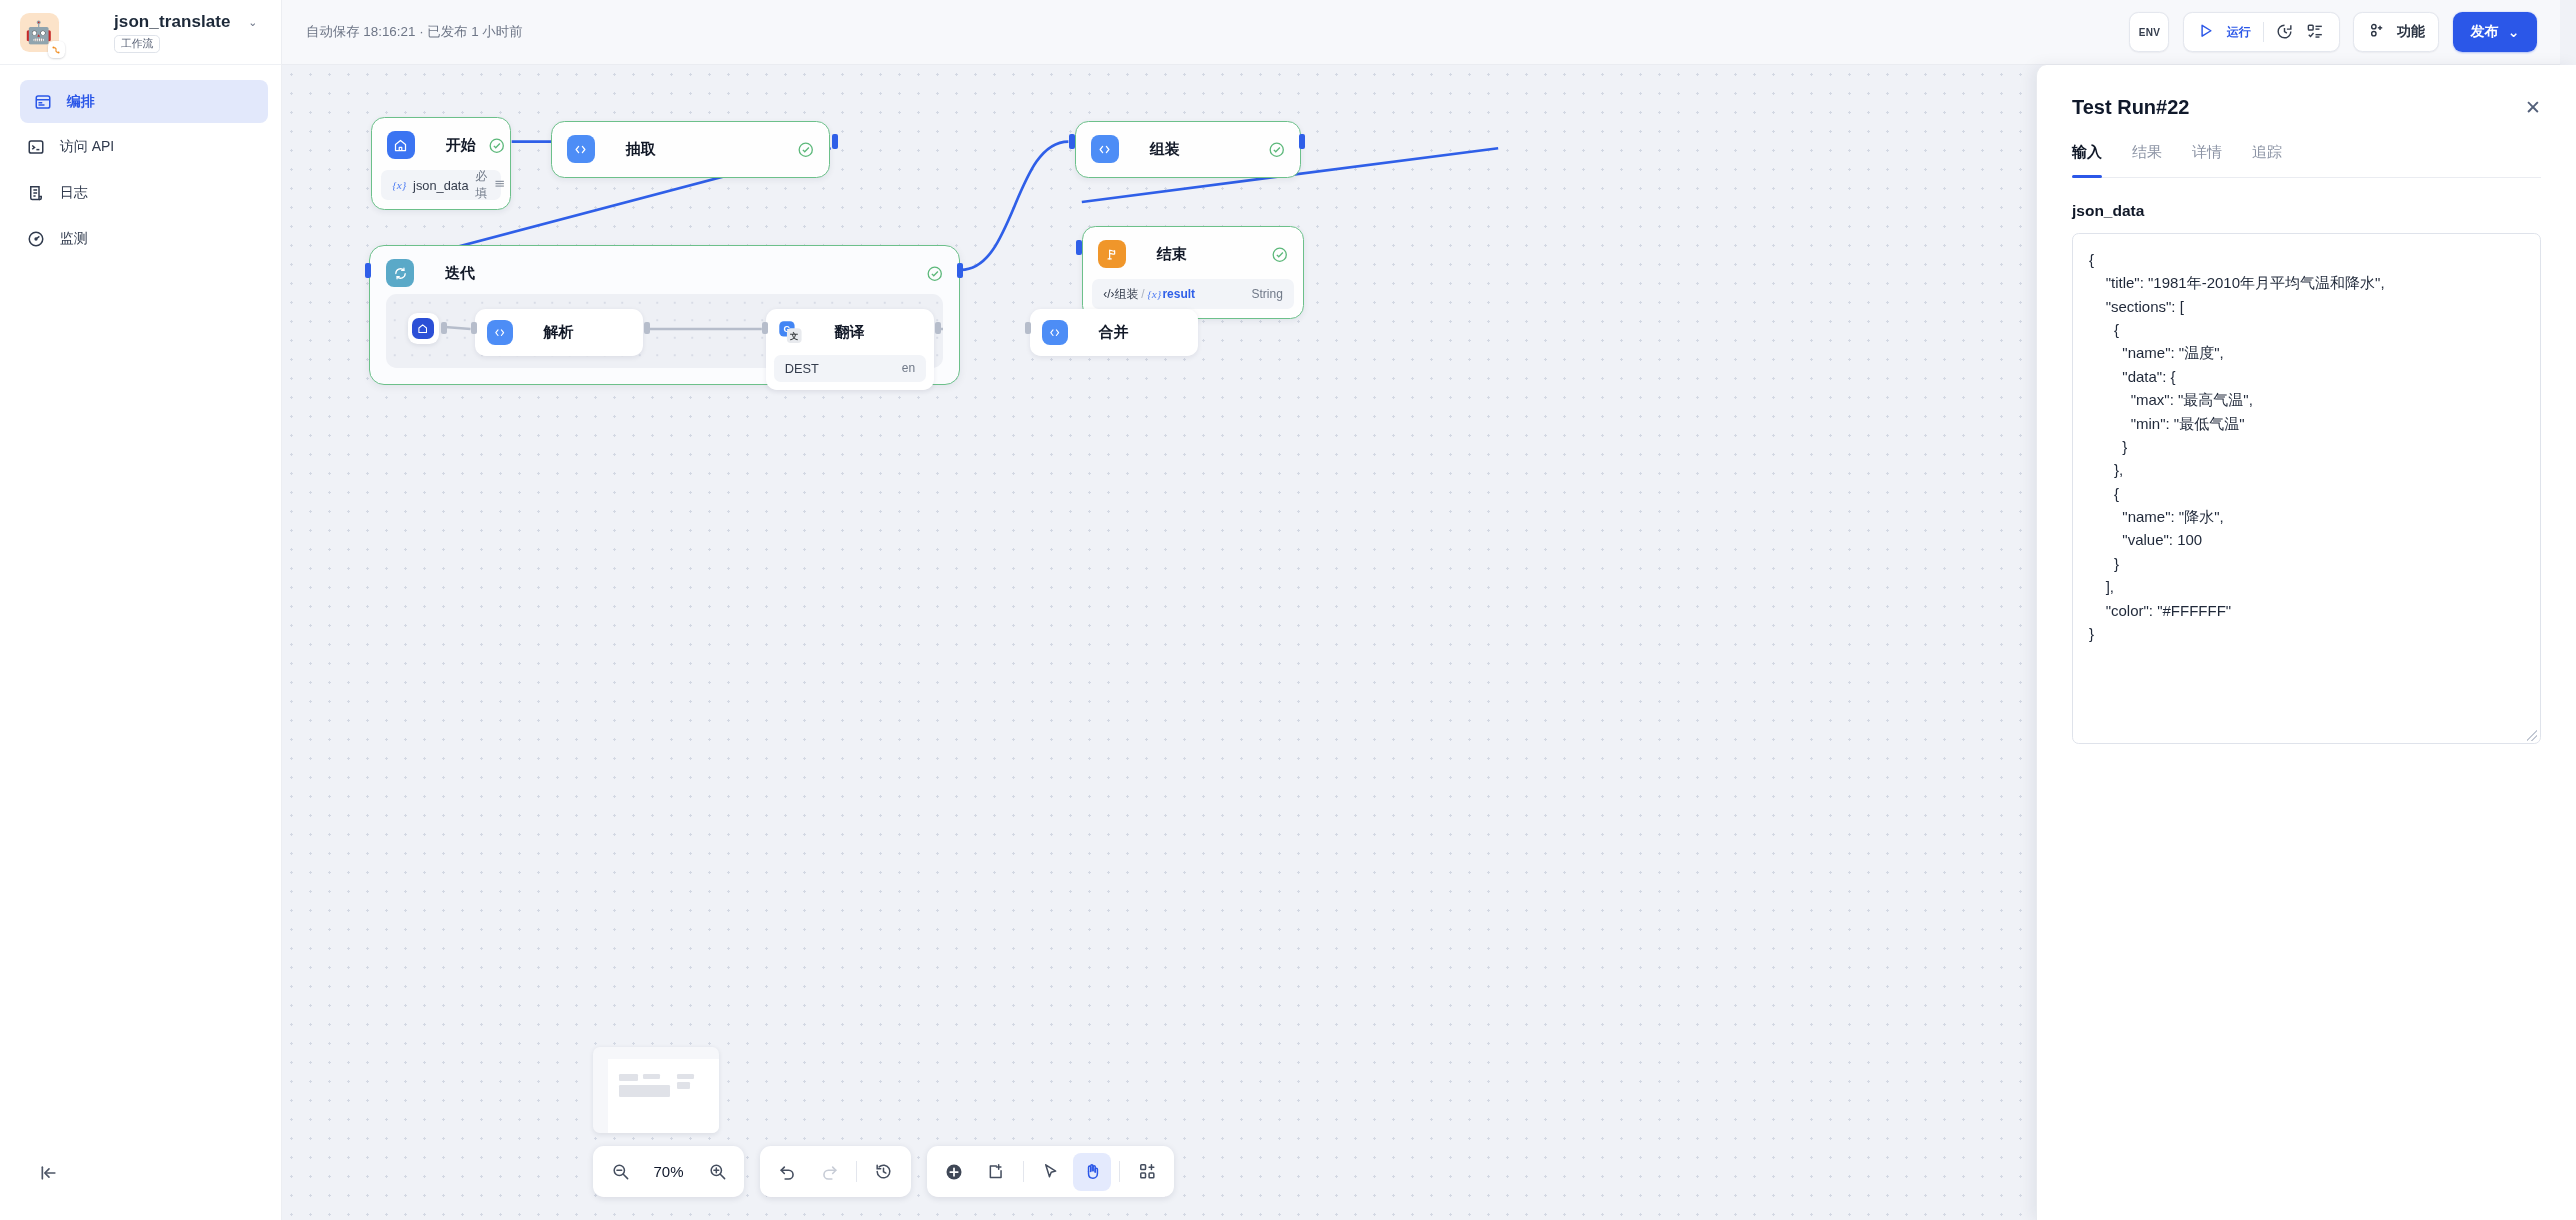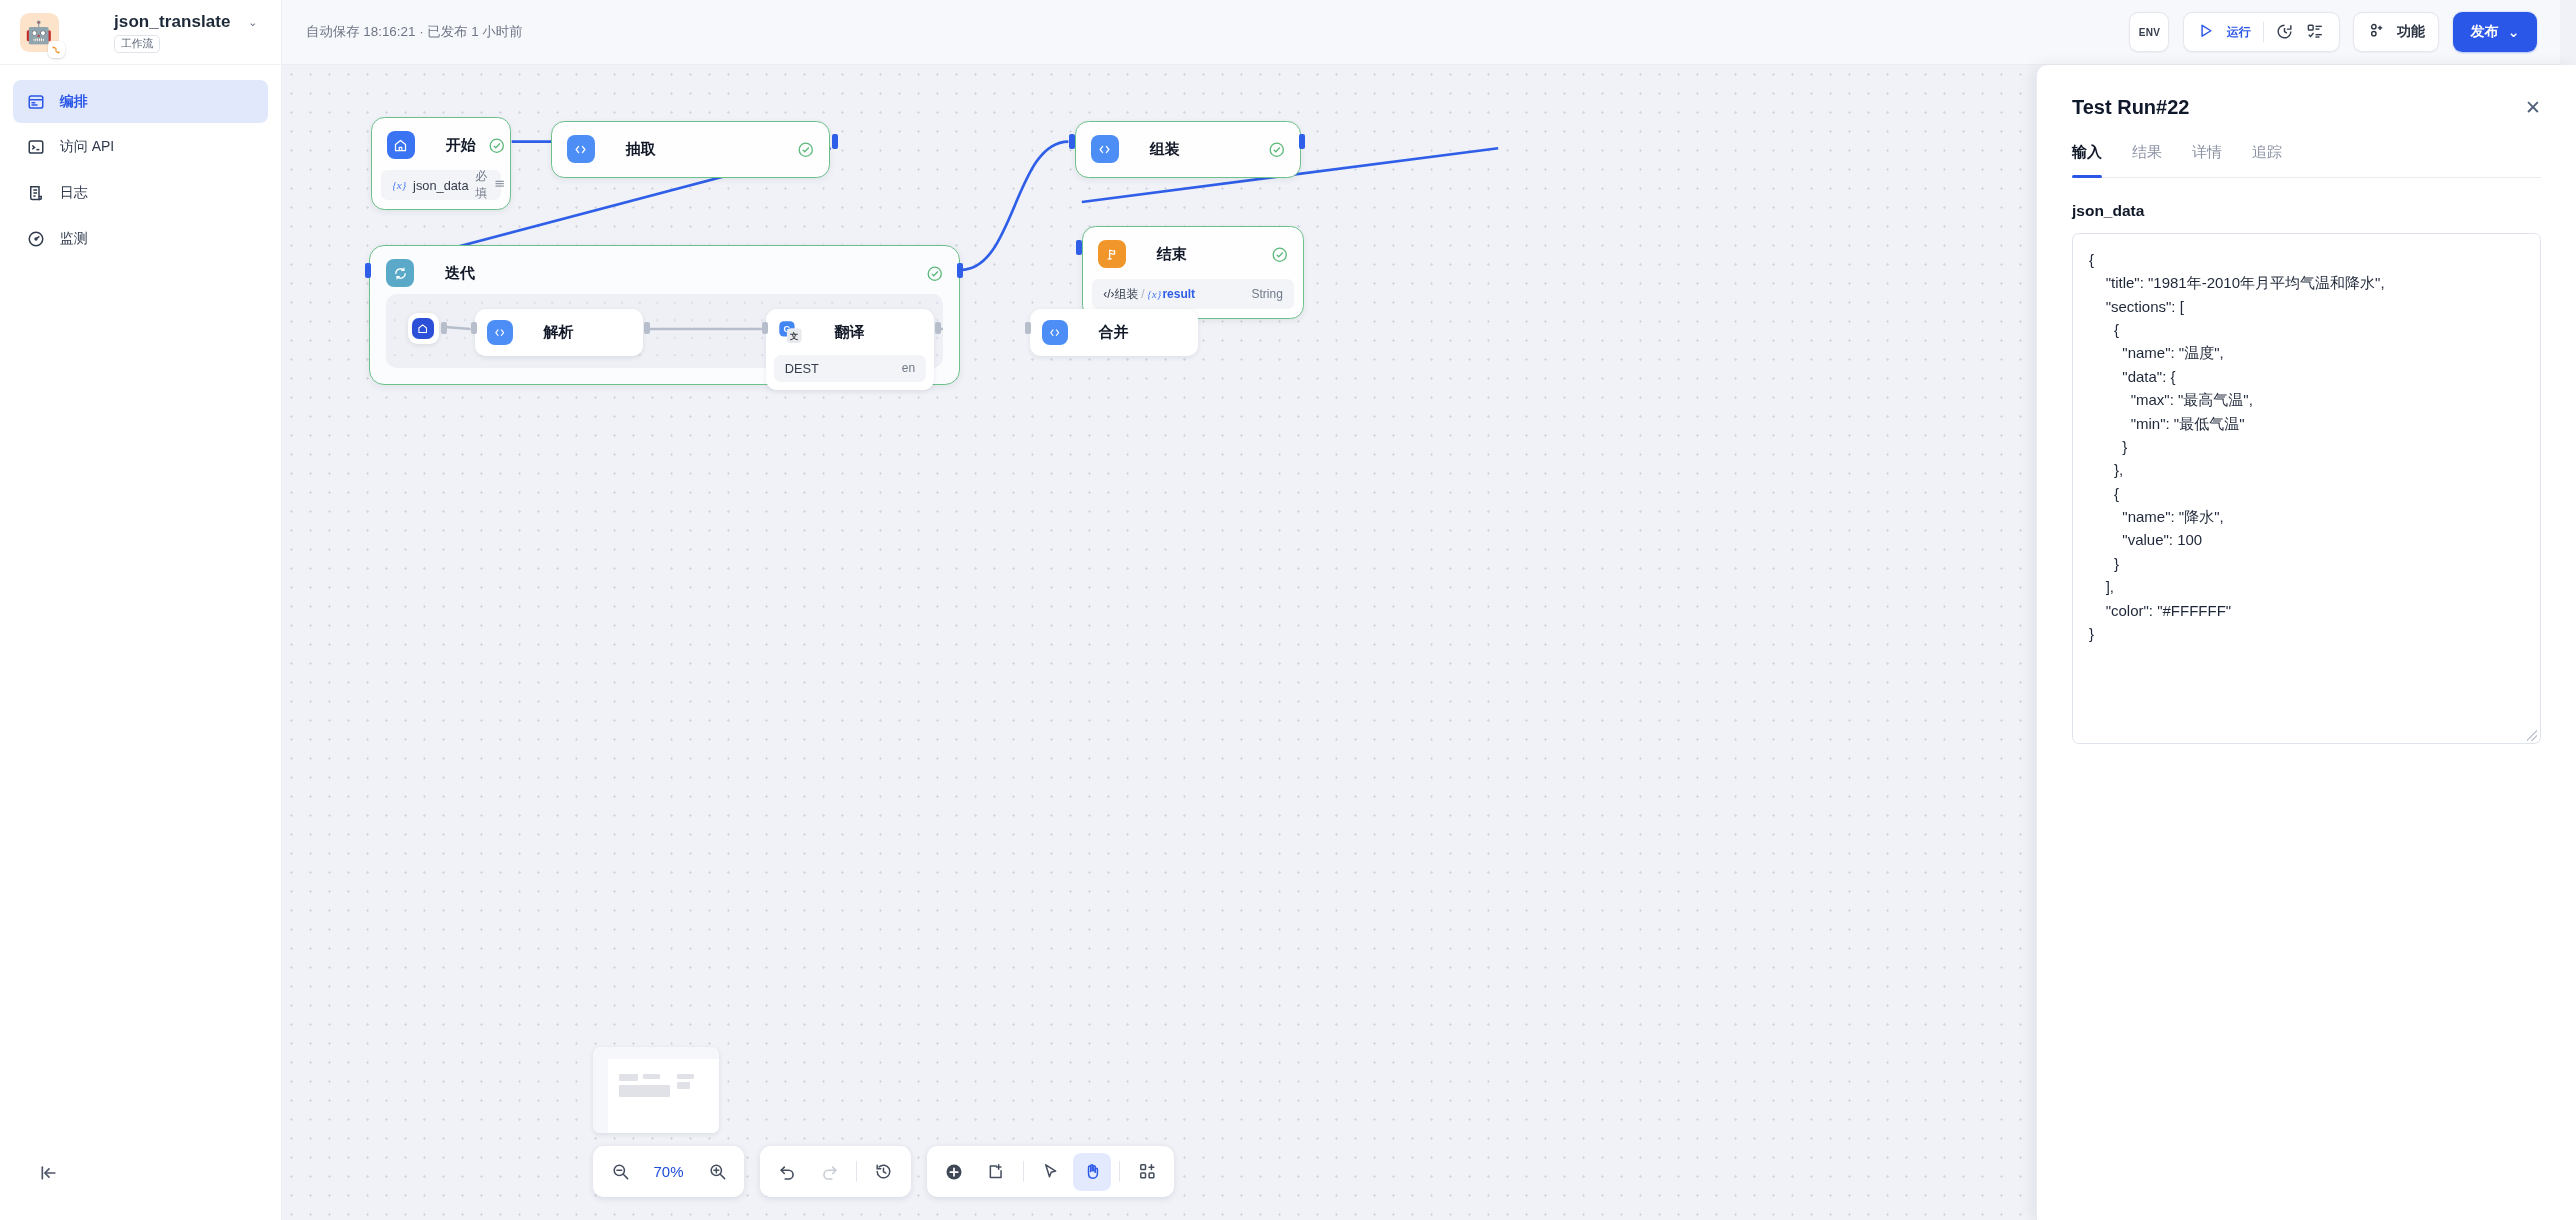--- a/index.html
+++ b/index.html
@@ -57,21 +57,21 @@
     font-size: 10.8px; color: #596276;
   }
   .nav { padding: 15px 13.4px 0 13.4px; display: flex; flex-direction: column; gap: 2.7px; }
   .nav-item {
     display: flex; align-items: center; gap: 15px;
     height: 43px; padding: 0 13.4px;
     border-radius: 8px;
     font-size: 14px; color: #303a4d;
     cursor: pointer;
   }
-  .nav-item.active { background: #e2e8fb; color: #2b57e8; font-weight: bold; }
+  .nav-item.active { background: #e2e8fb; color: #2b57e8; font-weight: bold; margin-left: 7px; }
   .nav-ico { width: 18px; height: 18px; flex: 0 0 18px; display: block; }
   .collapse-btn {
     position: absolute; left: 35px; bottom: 34px;
     width: 27px; height: 27px;
     display: flex; align-items: center; justify-content: center;
     cursor: pointer; color: #4c5566;
   }
 
   
   .main { position: relative; flex: 1 1 auto; height: 100%; min-width: 0; background: #f0f2f7; }
@@ -191,21 +191,21 @@
     height: 51px; background: #fff; border-radius: 10.8px;
     box-shadow: 0 1.3px 6.7px rgba(20,30,60,.10);
     display: flex; align-items: center; padding: 0 8px; gap: 4px;
   }
   .bb-btn {
     width: 38px; height: 38px; border-radius: 8px;
     display: flex; align-items: center; justify-content: center; cursor: pointer;
     color: #444d5e;
   }
   .bb-btn.on { background: #e4eafd; color: #2b57e8; }
-  .bb-zoom { font-size: 15px; color: #1d4ed8; padding: 0 6.7px; min-width: 51px; text-align: center; }
+  .bb-zoom { font-size: 15px; color: #0f172a; padding: 0 6.7px; min-width: 51px; text-align: center; }
   .bb-sep { width: 0.7px; height: 21.5px; background: #e3e6ed; margin: 0 4px; }
   .rf-mark {
     position: absolute; right: 16px; bottom: 6.7px;
     font-size: 17.5px; color: #d7dae1; font-weight: bold; letter-spacing: 0.2px;
   }
 
   
   .panel {
     position: absolute; right: 0; top: 65px; bottom: 0; width: 540px;
     background: #fff; border-left: 0.7px solid #e8eaef;

